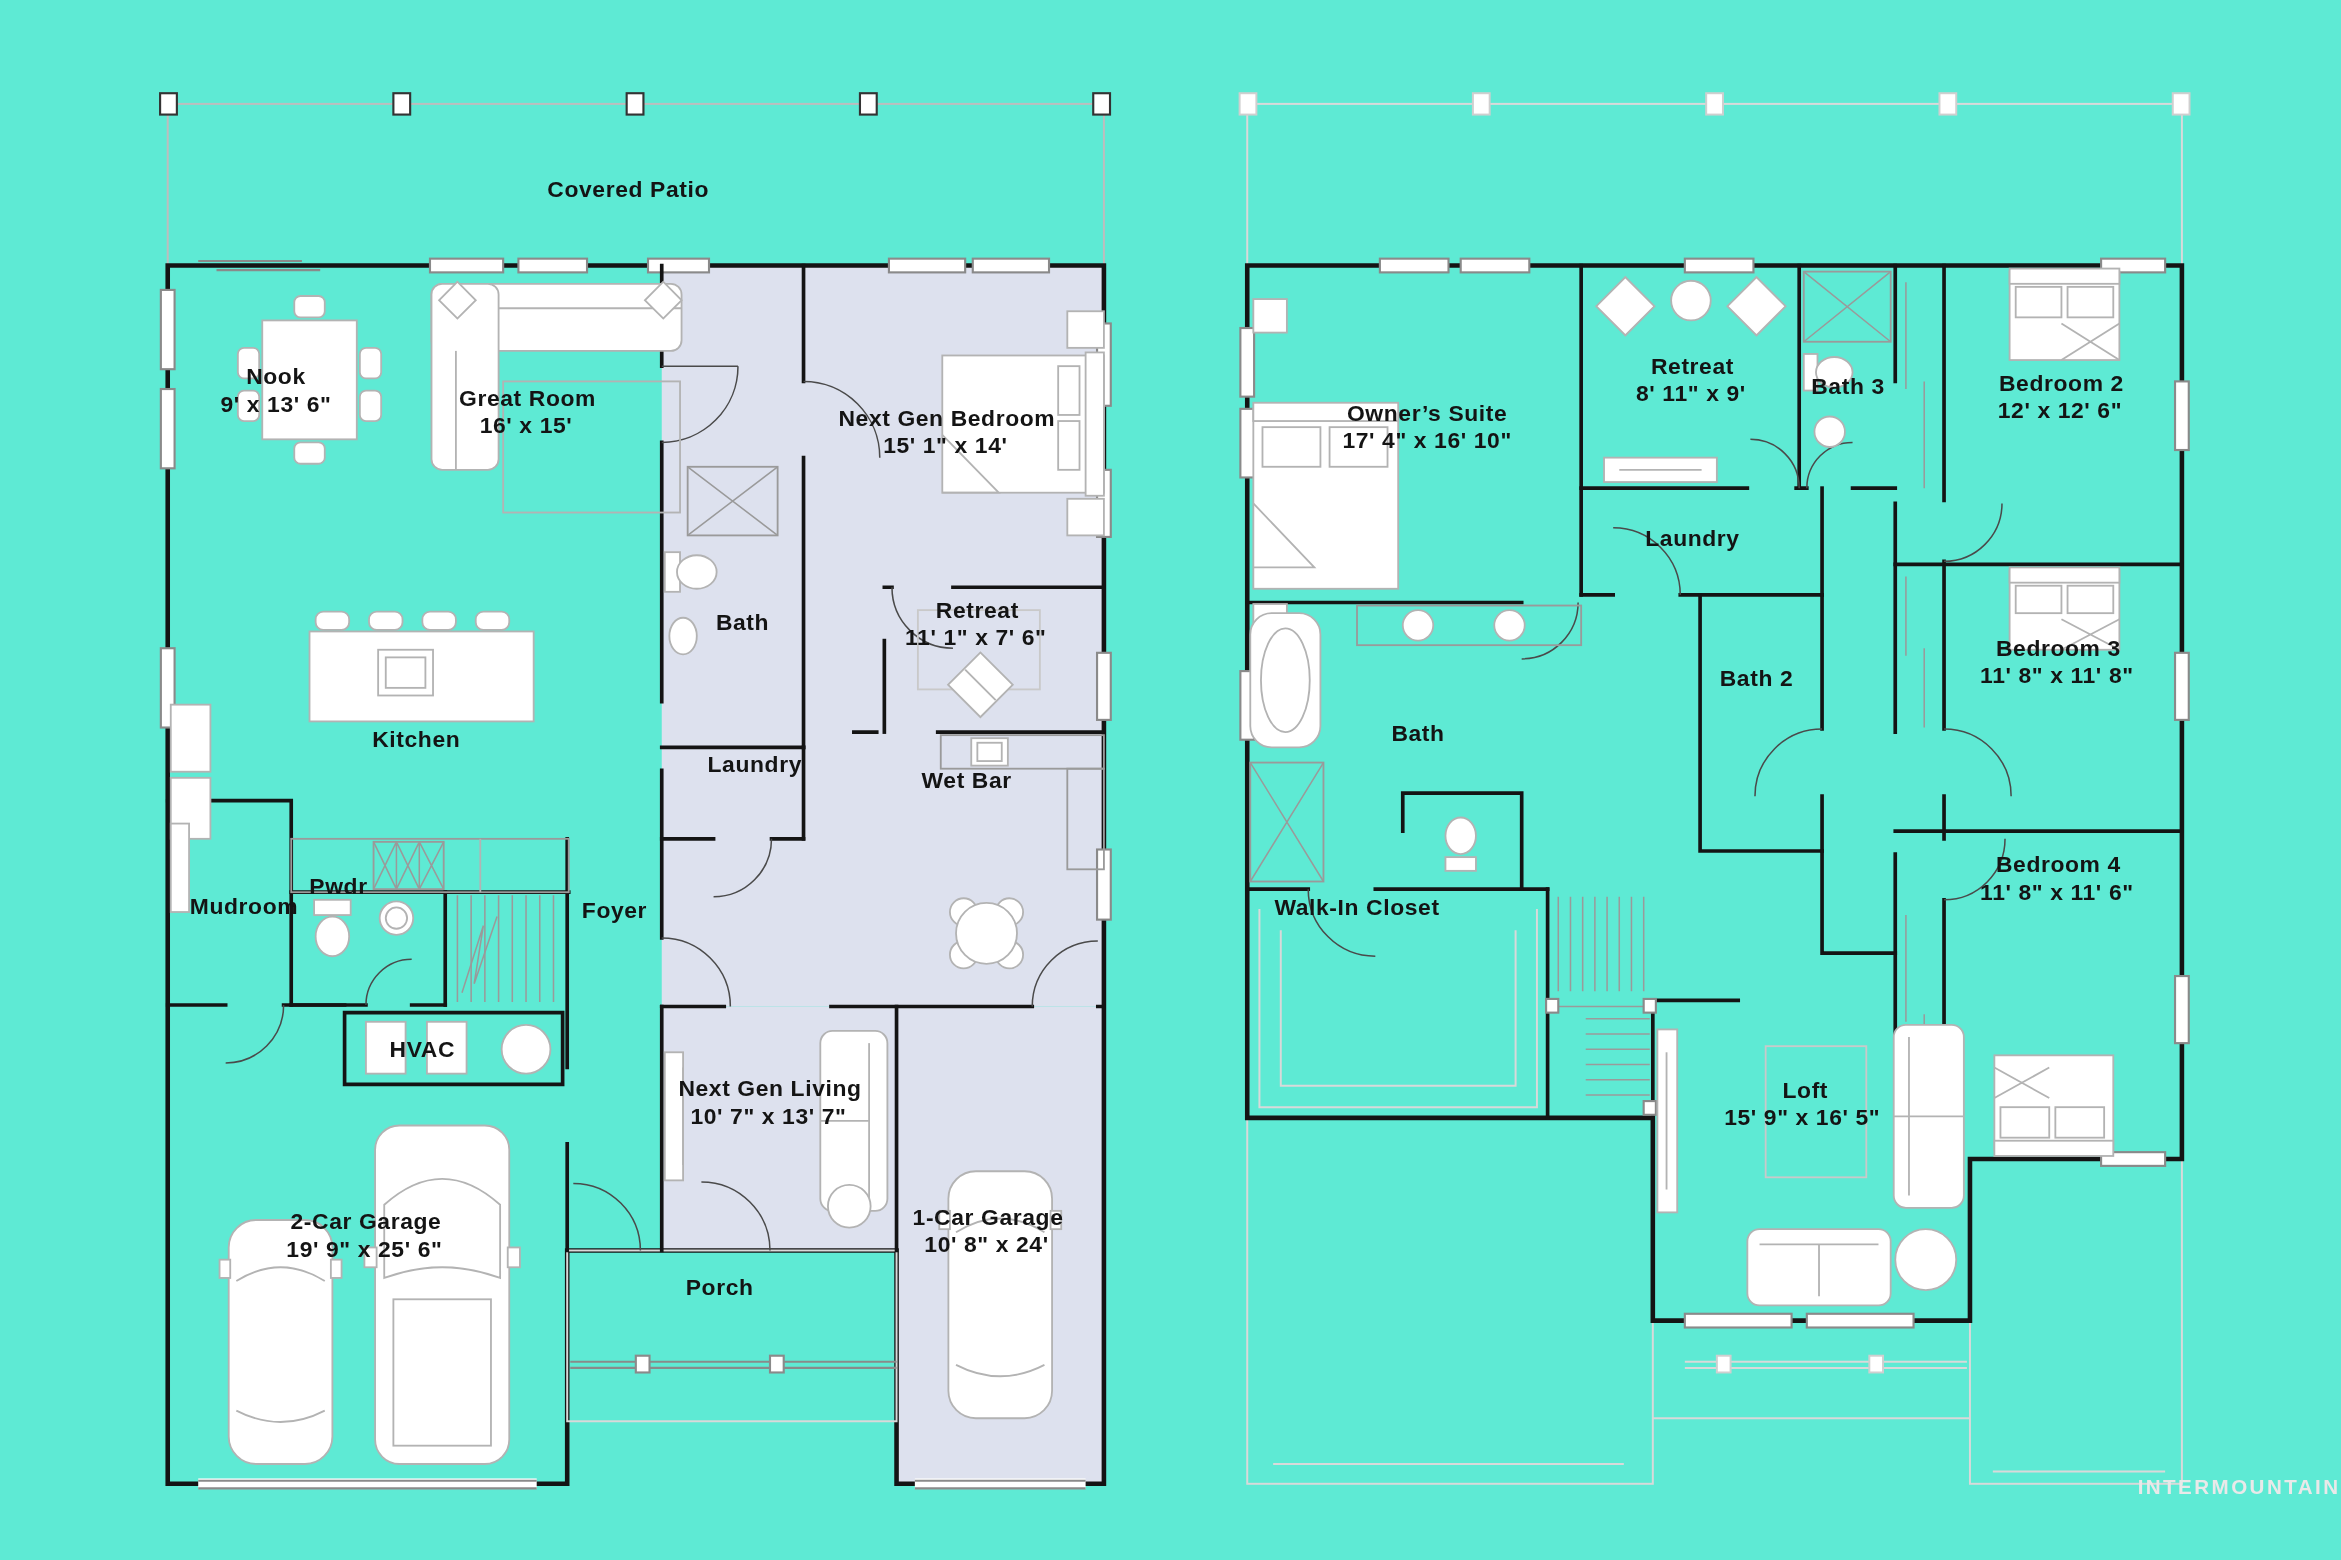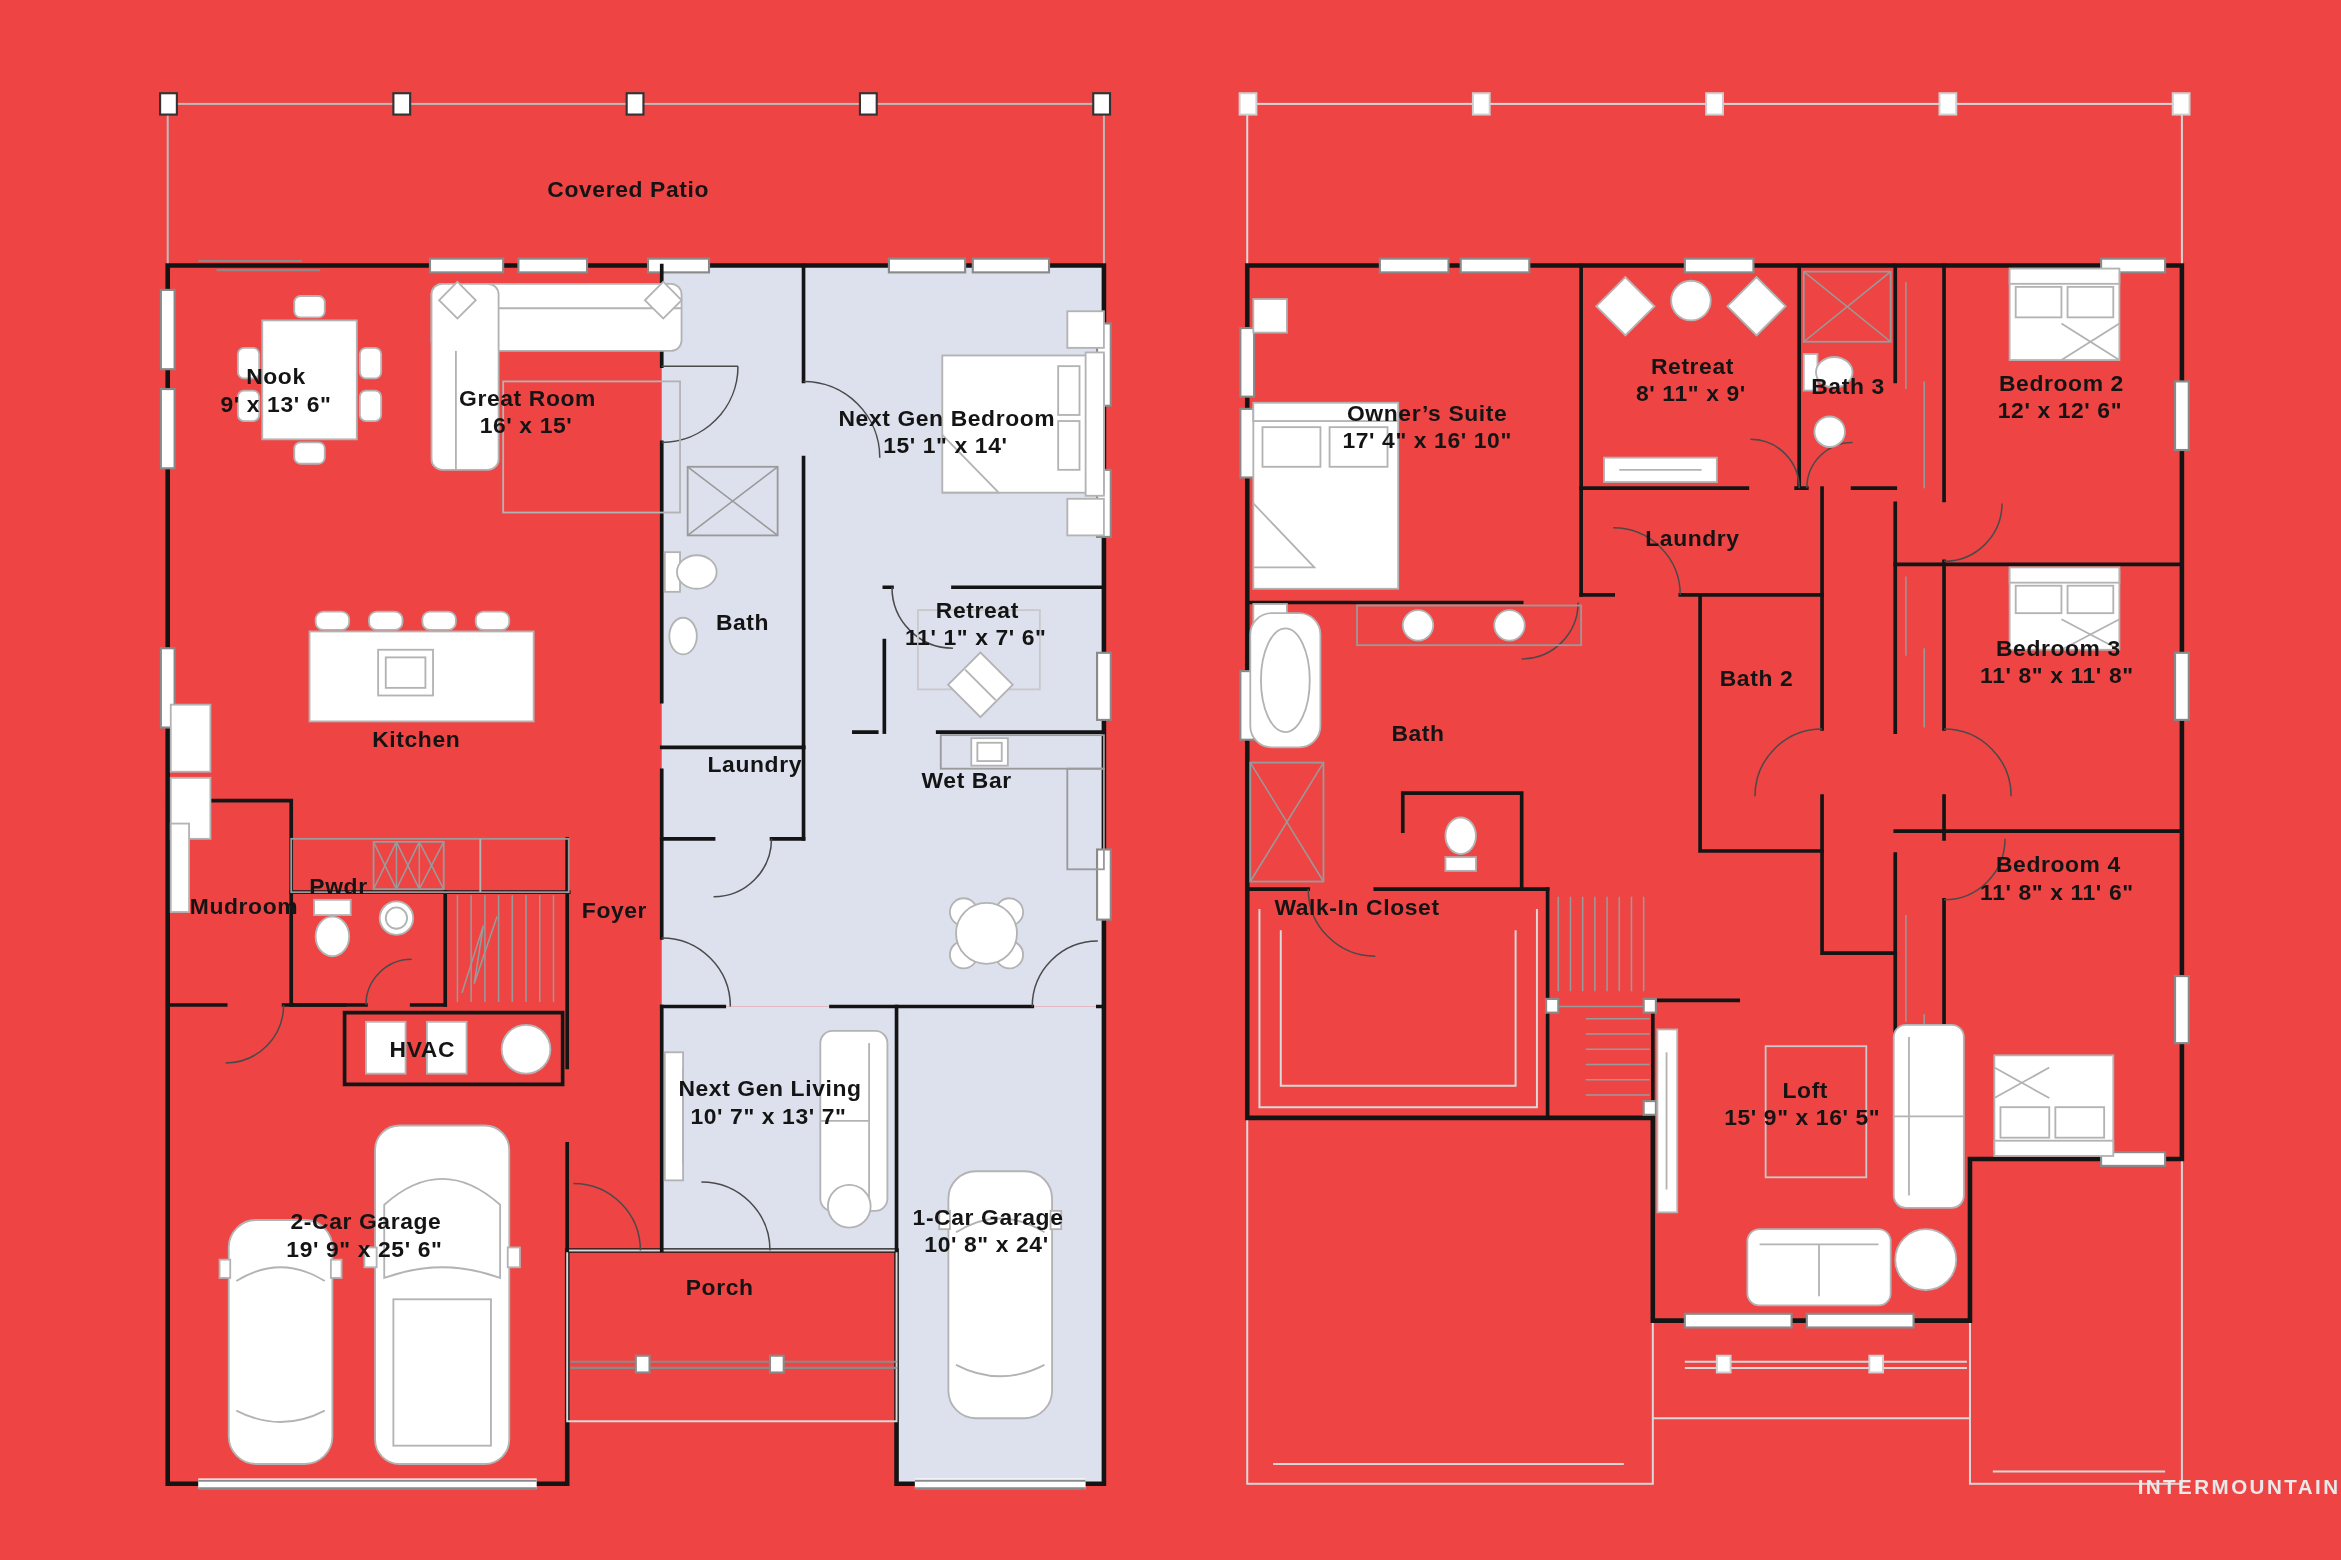--- a/index.html
+++ b/index.html
@@ -1,16 +1,16 @@
 <!DOCTYPE html>
 <html style="font-size:12.2px"><head>
 <meta charset="utf-8">
 <style>
   html,body{margin:0;padding:0;background:#ffffff;}
-  .page{position:relative;width:2342px;height:1561px;background:#ef4444;overflow:hidden;}
+  .page{position:relative;width:2342px;height:1561px;background:#5eead4;overflow:hidden;}
   svg{display:block;}
   text{font-family:"Liberation Sans","DejaVu Sans",sans-serif;}
   .lbl{font-size:15px;font-weight:600;fill:#141414;letter-spacing:.4px;text-anchor:middle;}
   .wm{font-size:13.5px;font-weight:700;fill:#e9e9e9;letter-spacing:1.6px;text-anchor:end;}
   .wall{stroke:#141414;stroke-width:3;fill:none;stroke-linecap:square;}
   .iwall{stroke:#141414;stroke-width:2.4;fill:none;stroke-linecap:square;}
   .furn{stroke:#b3b3b3;stroke-width:1.2;fill:#ffffff;}
   .furnl{stroke:#b3b3b3;stroke-width:1.2;fill:none;}
   .ghost{stroke:#d9d9d9;stroke-width:1.3;fill:none;}
   .ghostf{stroke:#cfcfcf;stroke-width:1.3;fill:#ffffff;}

